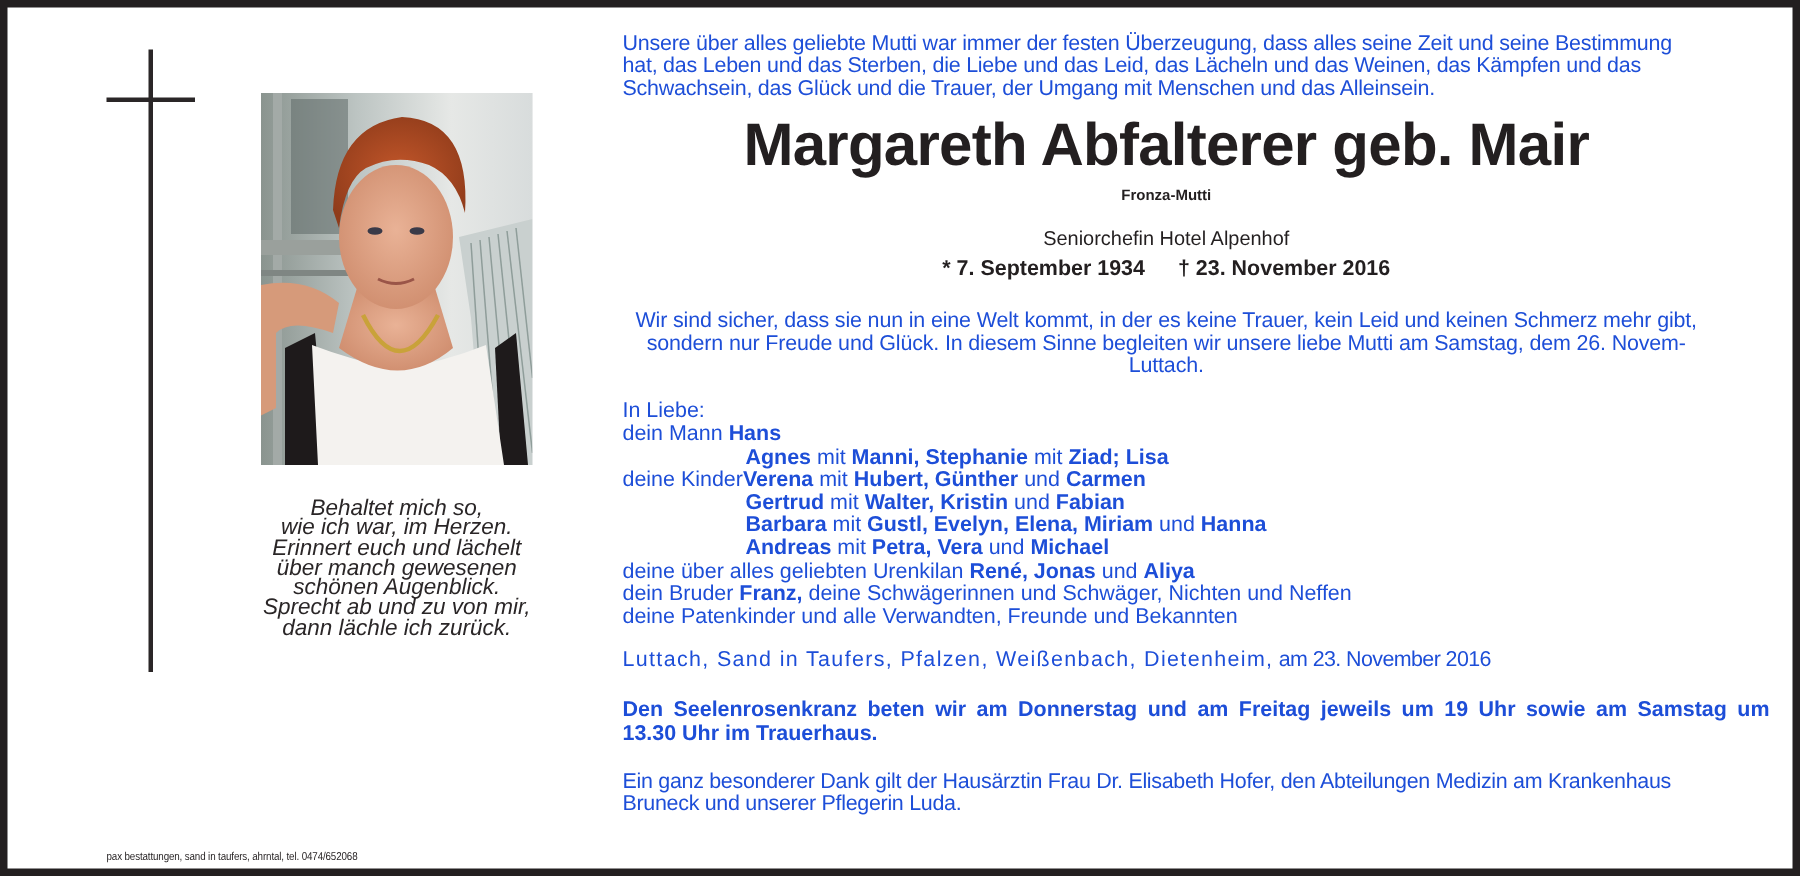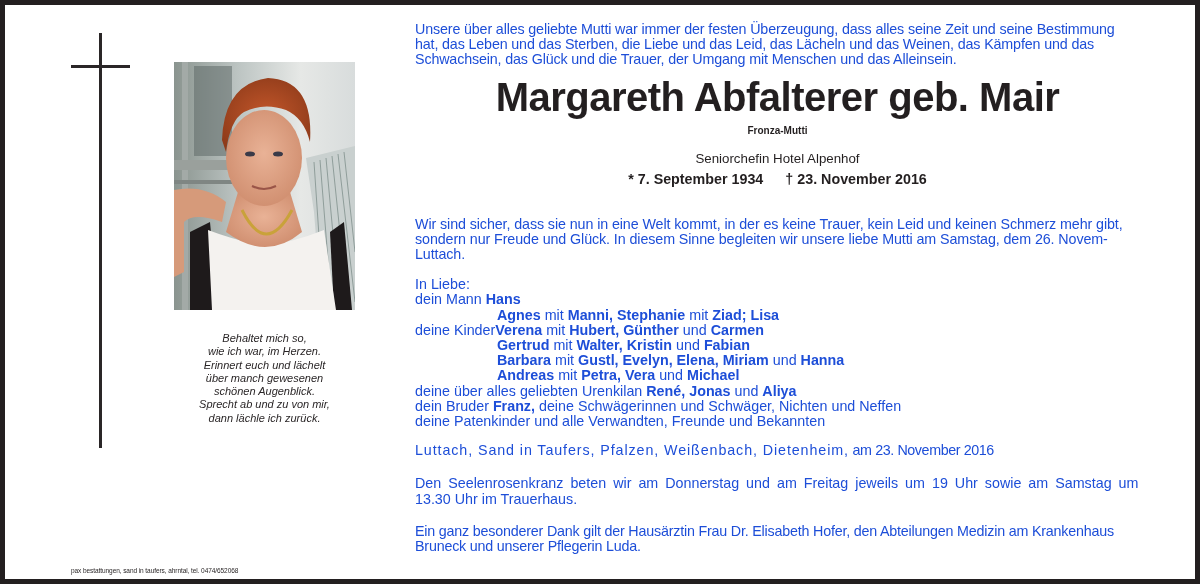--- a/index.html
+++ b/index.html
@@ -14,49 +14,49 @@
     .cross-h { position: absolute; left: 66px; top: 60px; width: 59px; height: 3px; background: #2a2627; }
     
     .photo {
       position: absolute; left: 169px; top: 57px; width: 181px; height: 248px;
       overflow: hidden; background: #d9dcdc;
     }
     .photo svg { width: 100%; height: 100%; display: block; }
     
     .poem {
       position: absolute; left: 164px; top: 327px; width: 191px;
-      text-align: center; font-style: italic; font-size: 11px; line-height: 13.3px; color: #2a2627;
+      text-align: center; font-style: italic; font-size: 15px; line-height: 13.3px; color: #2a2627;
     }
     .poem div { white-space: nowrap; }
     
     .credit {
       position: absolute; left: 66px; top: 561px; font-size: 7.6px; color: #2a2627;
       font-family: "Liberation Sans", sans-serif; letter-spacing: -0.1px; transform: scaleX(0.86); transform-origin: left center; white-space: nowrap;
     }
     
     .main { position: absolute; left: 410px; top: 17px; width: 725px; }
     .p { font-size: 14.3px; line-height: 15.2px; color: #1d4ed8; }
     .intro { letter-spacing: -0.15px; }
     .intro div, .details div { white-space: nowrap; }
     .name {
       font-size: 40px; font-weight: bold; line-height: 46px; margin-top: 6px;
       letter-spacing: -0.5px; text-align: center; white-space: nowrap;
     }
     .nickname { font-size: 10px; font-weight: bold; text-align: center; margin-top: 2px; line-height: 18px; }
     .role { font-size: 13.3px; font-weight: normal; text-align: center; margin-top: 11px; line-height: 16px; }
     .dates { font-size: 14.3px; font-weight: bold; text-align: center; margin-top: 3px; line-height: 18px; white-space: nowrap; }
     .dates .gap { display: inline-block; width: 22px; }
-    .details { margin-top: 29px; letter-spacing: -0.1px; }
+    .details { margin-top: 19px; letter-spacing: -0.1px; text-align: center; }
     .family { margin-top: 15px; }
     .family .row { white-space: nowrap; height: 15.2px; }
     .family .indent { padding-left: 82px; }
     b { font-weight: bold; }
     .place { margin-top: 14px; letter-spacing: 0.9px; white-space: nowrap; }
     .place .tight { letter-spacing: -0.4px; }
-    .rosary { margin-top: 18px; }
+    .rosary { margin-top: 18px; font-weight: bold; }
     .rosary div { white-space: nowrap; }
     .rosary .wide { word-spacing: 3px; }
     .thanks { margin-top: 17px; }
     .thanks div { white-space: nowrap; letter-spacing: -0.2px; }
   </style>
 </head>
 <body>
 
 <div class="card">
 

